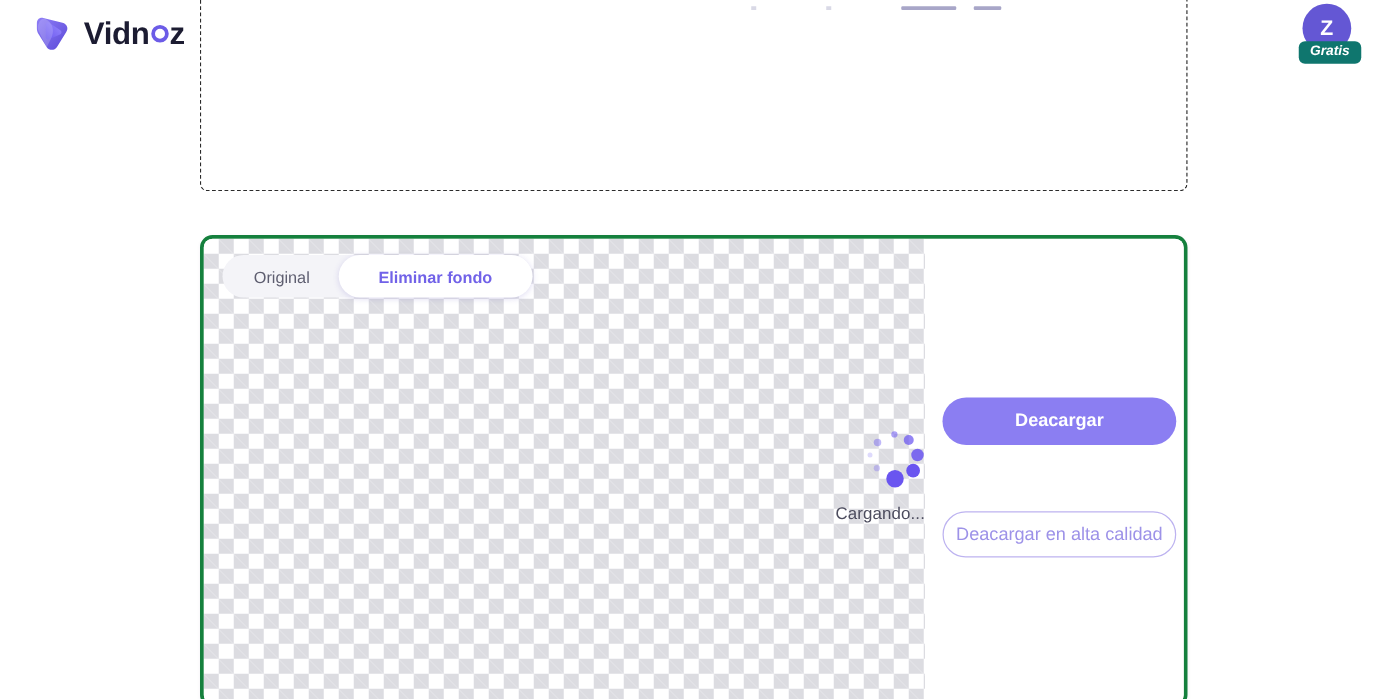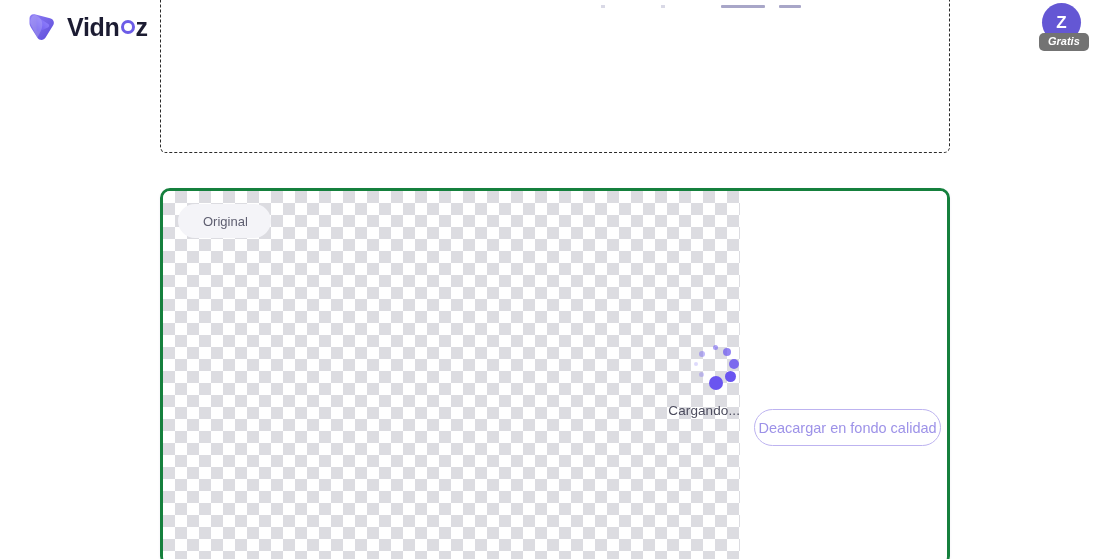--- a/index.html
+++ b/index.html
@@ -97,21 +97,21 @@
     font-weight: 600;
     display: flex;
     align-items: center;
     justify-content: center;
   }
   .gratis-badge {
     position: absolute;
     left: 0; top: 30px;
     padding: 2px 9px 3px;
     border-radius: 5px;
-    background: #737373;
+    background: #0f766e;
     color: #ffffff;
     font-size: 11px;
     font-weight: bold;
     font-style: italic;
     line-height: 13px;
     white-space: nowrap;
   }
 
   
   .dashed-box {
@@ -359,33 +359,35 @@
     </div>
   </div>
 </div>
 
 <div class="card">
 
   <div class="preview">
 
     <div class="toggle">
       <div class="toggle-opt inactive">Original</div>
+      <div class="toggle-opt active">Eliminar fondo</div>
     </div>
 
     <div class="loader-wrap">
       <div class="loader">
         <i style="width:5px;height:5px;left:19px;top:0px;opacity:0.55;"></i>
         <i style="width:8px;height:8px;left:29px;top:3px;opacity:0.72;"></i>
         <i style="width:10px;height:10px;left:35px;top:14px;opacity:0.85;"></i>
         <i style="width:11px;height:11px;left:31px;top:26px;opacity:1;"></i>
         <i style="width:14px;height:14px;left:15px;top:31px;opacity:1;"></i>
         <i style="width:5px;height:5px;left:5px;top:27px;opacity:0.30;"></i>
         <i style="width:4px;height:4px;left:0px;top:17px;opacity:0.22;"></i>
         <i style="width:6px;height:6px;left:5px;top:6px;opacity:0.42;"></i>
       </div>
       <div class="loader-label">Cargando...</div>
     </div>
   </div>
 
   <div class="actions">
-    <div class="btn btn-secondary">Deacargar en fondo calidad</div>
+    <div class="btn btn-primary">Deacargar</div>
+    <div class="btn btn-secondary">Deacargar en alta calidad</div>
   </div>
 </div>
 
 </body></html>

